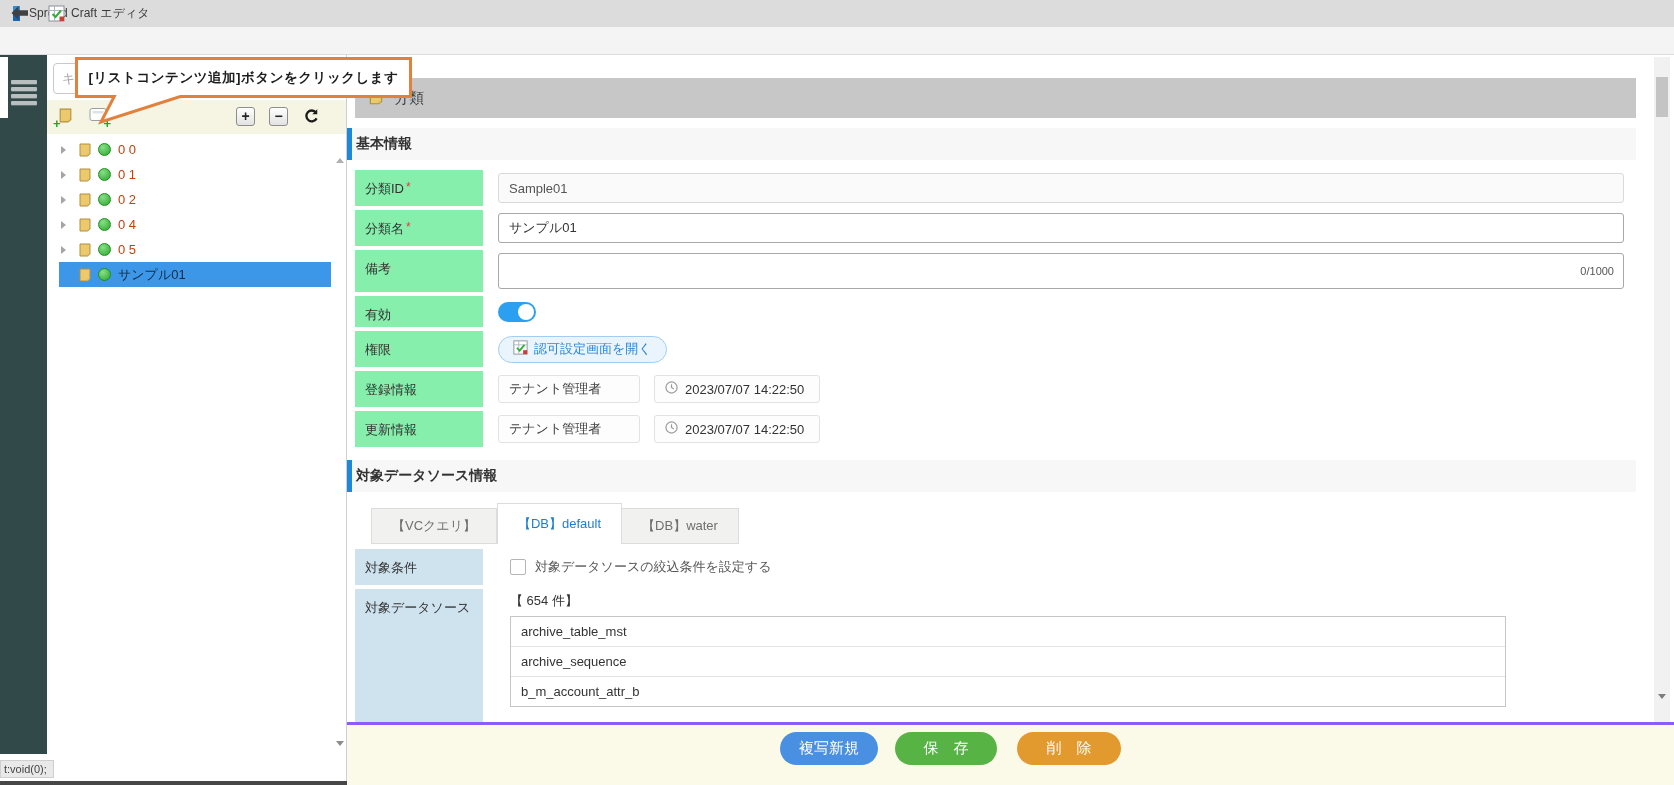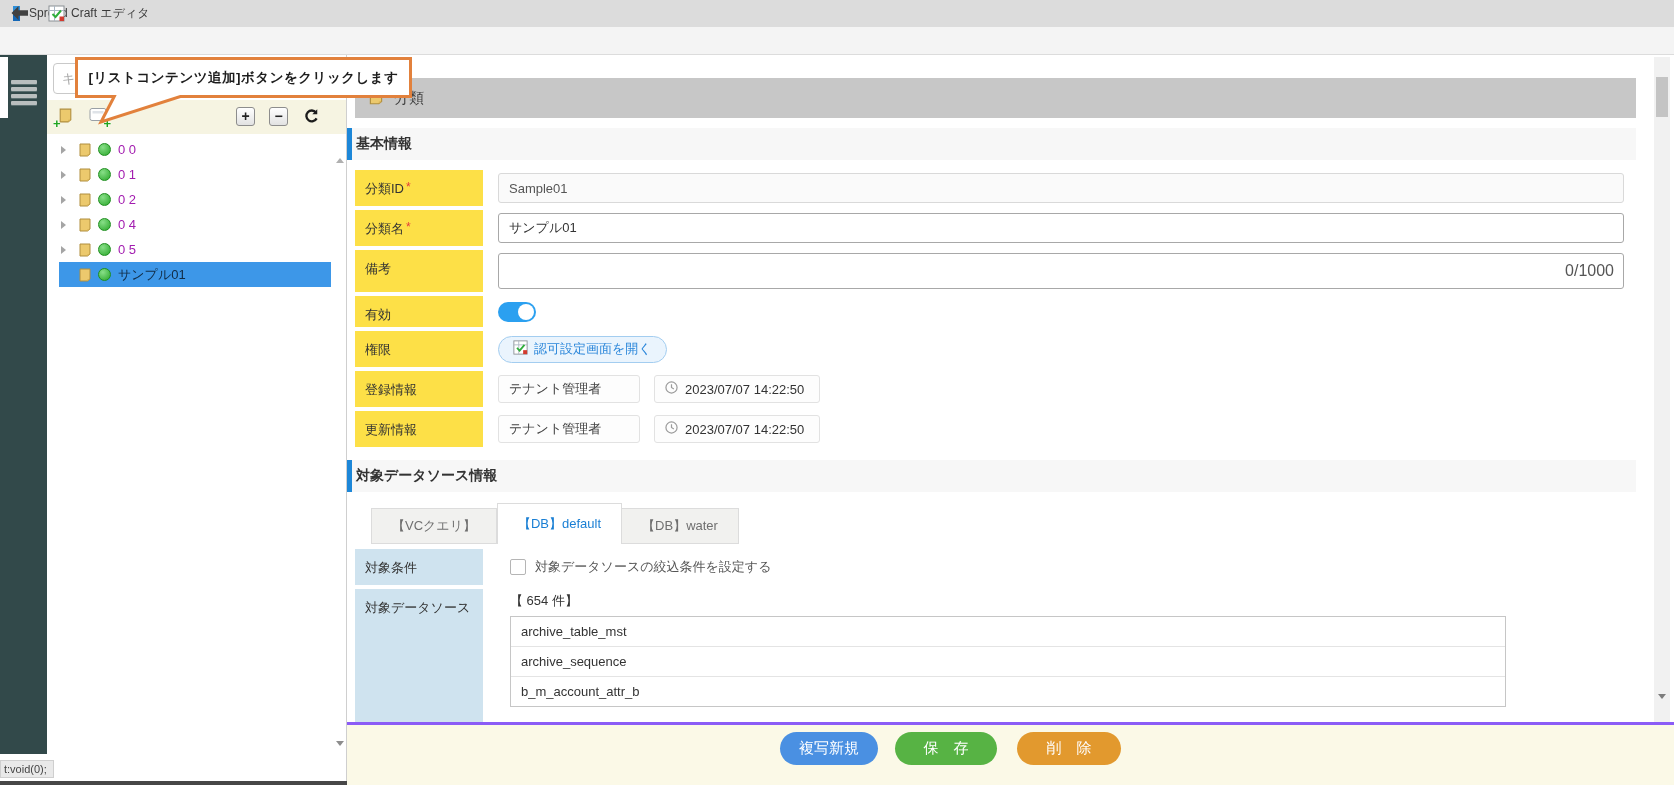--- a/index.html
+++ b/index.html
@@ -34,21 +34,21 @@
   .tsearch::placeholder { color:#a9a9a9; }
   .ttoolbar { position:absolute; left:0; top:45px; width:299px; height:34px; background:#f6f4e2; }
   .ticon { position:absolute; top:7px; width:20px; height:20px; cursor:pointer; }
   .plusbadge { position:absolute; font-size:13px; font-weight:bold; color:#1fa51f;
                text-shadow:0 0 2px #fff,0 0 2px #fff; line-height:10px; }
   .btn-sq { position:absolute; top:7px; width:19px; height:19px; border:1px solid #8d8d8d; border-radius:3px;
             background:linear-gradient(#ffffff,#e2e2e2); font-size:14px; font-weight:bold; color:#222;
             text-align:center; line-height:16px; box-sizing:border-box; cursor:pointer; }
   .tlist { position:absolute; left:0; top:82px; width:299px; }
   .titem { height:25px; display:flex; align-items:center; margin-left:12px; width:272px; padding-left:2px;
-           font-size:13px; color:#a21caf; box-sizing:border-box; cursor:pointer; }
+           font-size:13px; color:#c2410c; box-sizing:border-box; cursor:pointer; }
   .titem .arr { width:16px; display:flex; align-items:center; }
   .tri-r { width:0; height:0; border-top:4px solid transparent; border-bottom:4px solid transparent; border-left:5px solid #a5a5a5; }
   .titem .fold { width:16px; height:16px; margin-right:5px; flex:none; }
   .titem .dot { width:13px; height:13px; border-radius:50%; flex:none;
                 background:radial-gradient(circle at 35% 30%, #88df88, #2aa72a);
                 border:1px solid #1f8f1f; margin-right:7px; box-sizing:border-box; }
   .titem.sel { background:#3d97e8; color:#112b44; }
   .tri-up { width:0; height:0; border-left:4px solid transparent; border-right:4px solid transparent; border-bottom:5px solid #b0b0b0; }
   .tri-dn { width:0; height:0; border-left:4px solid transparent; border-right:4px solid transparent; border-top:5px solid #8d8d8d; }
   .tscroll-up { position:absolute; left:289px; top:86px; cursor:pointer; }
@@ -71,30 +71,30 @@
              font-size:15px; color:#3d3d3d; }
   .secbar { position:absolute; left:0; width:1289px; height:32px; background:#f7f7f7;
             border-left:5px solid #1d87d8; display:flex; align-items:center; padding-left:4px;
             box-sizing:border-box; font-size:14px; font-weight:bold; color:#333; }
   #sec-basic { top:73px; }
   #sec-ds    { top:405px; }
 
   .formrows { position:absolute; left:8px; top:115px; width:1269px; display:flex; flex-direction:column; gap:4px; }
   .frow { display:flex; }
   .h36 { height:36px; } .h42 { height:42px; } .h31 { height:31px; }
-  .flabel { flex:0 0 128px; background:#fde047; font-size:13px; color:#333;
+  .flabel { flex:0 0 128px; background:#86efac; font-size:13px; color:#333;
             padding:10px 0 0 10px; box-sizing:border-box; }
   .req { color:#e23c3c; font-size:12px; margin-left:2px; vertical-align:top; }
   .ffield { flex:1; padding-left:15px; display:flex; align-items:center; }
   .inp { width:100%; height:30px; border:1px solid #a8a8a8; border-radius:3px; padding:0 10px;
          font-size:13px; color:#333; box-sizing:border-box; font-family:inherit; outline:none; }
   .inp.ro { background:#fafafa; border-color:#d9d9d9; color:#555; }
   .remarks-wrap { position:relative; width:100%; }
   .remarks-wrap .inp { height:36px; padding-right:62px; }
-  .counter { position:absolute; right:10px; top:50%; transform:translateY(-50%); font-size:16px; color:#555; }
+  .counter { position:absolute; right:10px; top:50%; transform:translateY(-50%); font-size:11px; color:#555; }
   .toggle { width:38px; height:20px; border-radius:10px; background:#2ba0f0; position:relative; cursor:pointer; }
   .toggle .knob { position:absolute; right:2px; top:2px; width:16px; height:16px; border-radius:50%; background:#fff; }
   .permbtn { display:inline-flex; align-items:center; gap:6px; height:27px; padding:0 14px;
              border:1px solid #a3cdf0; border-radius:14px; background:#eaf4fd; color:#2a86da;
              font-size:13px; cursor:pointer; font-family:inherit; }
   .infobox { height:28px; display:flex; align-items:center; background:#fdfdfd; border:1px solid #e2e2e2;
              border-radius:3px; font-size:13px; color:#444; padding:0 10px; box-sizing:border-box; }
   .infobox.user { width:142px; }
   .infobox.time { width:166px; margin-left:14px; gap:7px; color:#333; }
 

